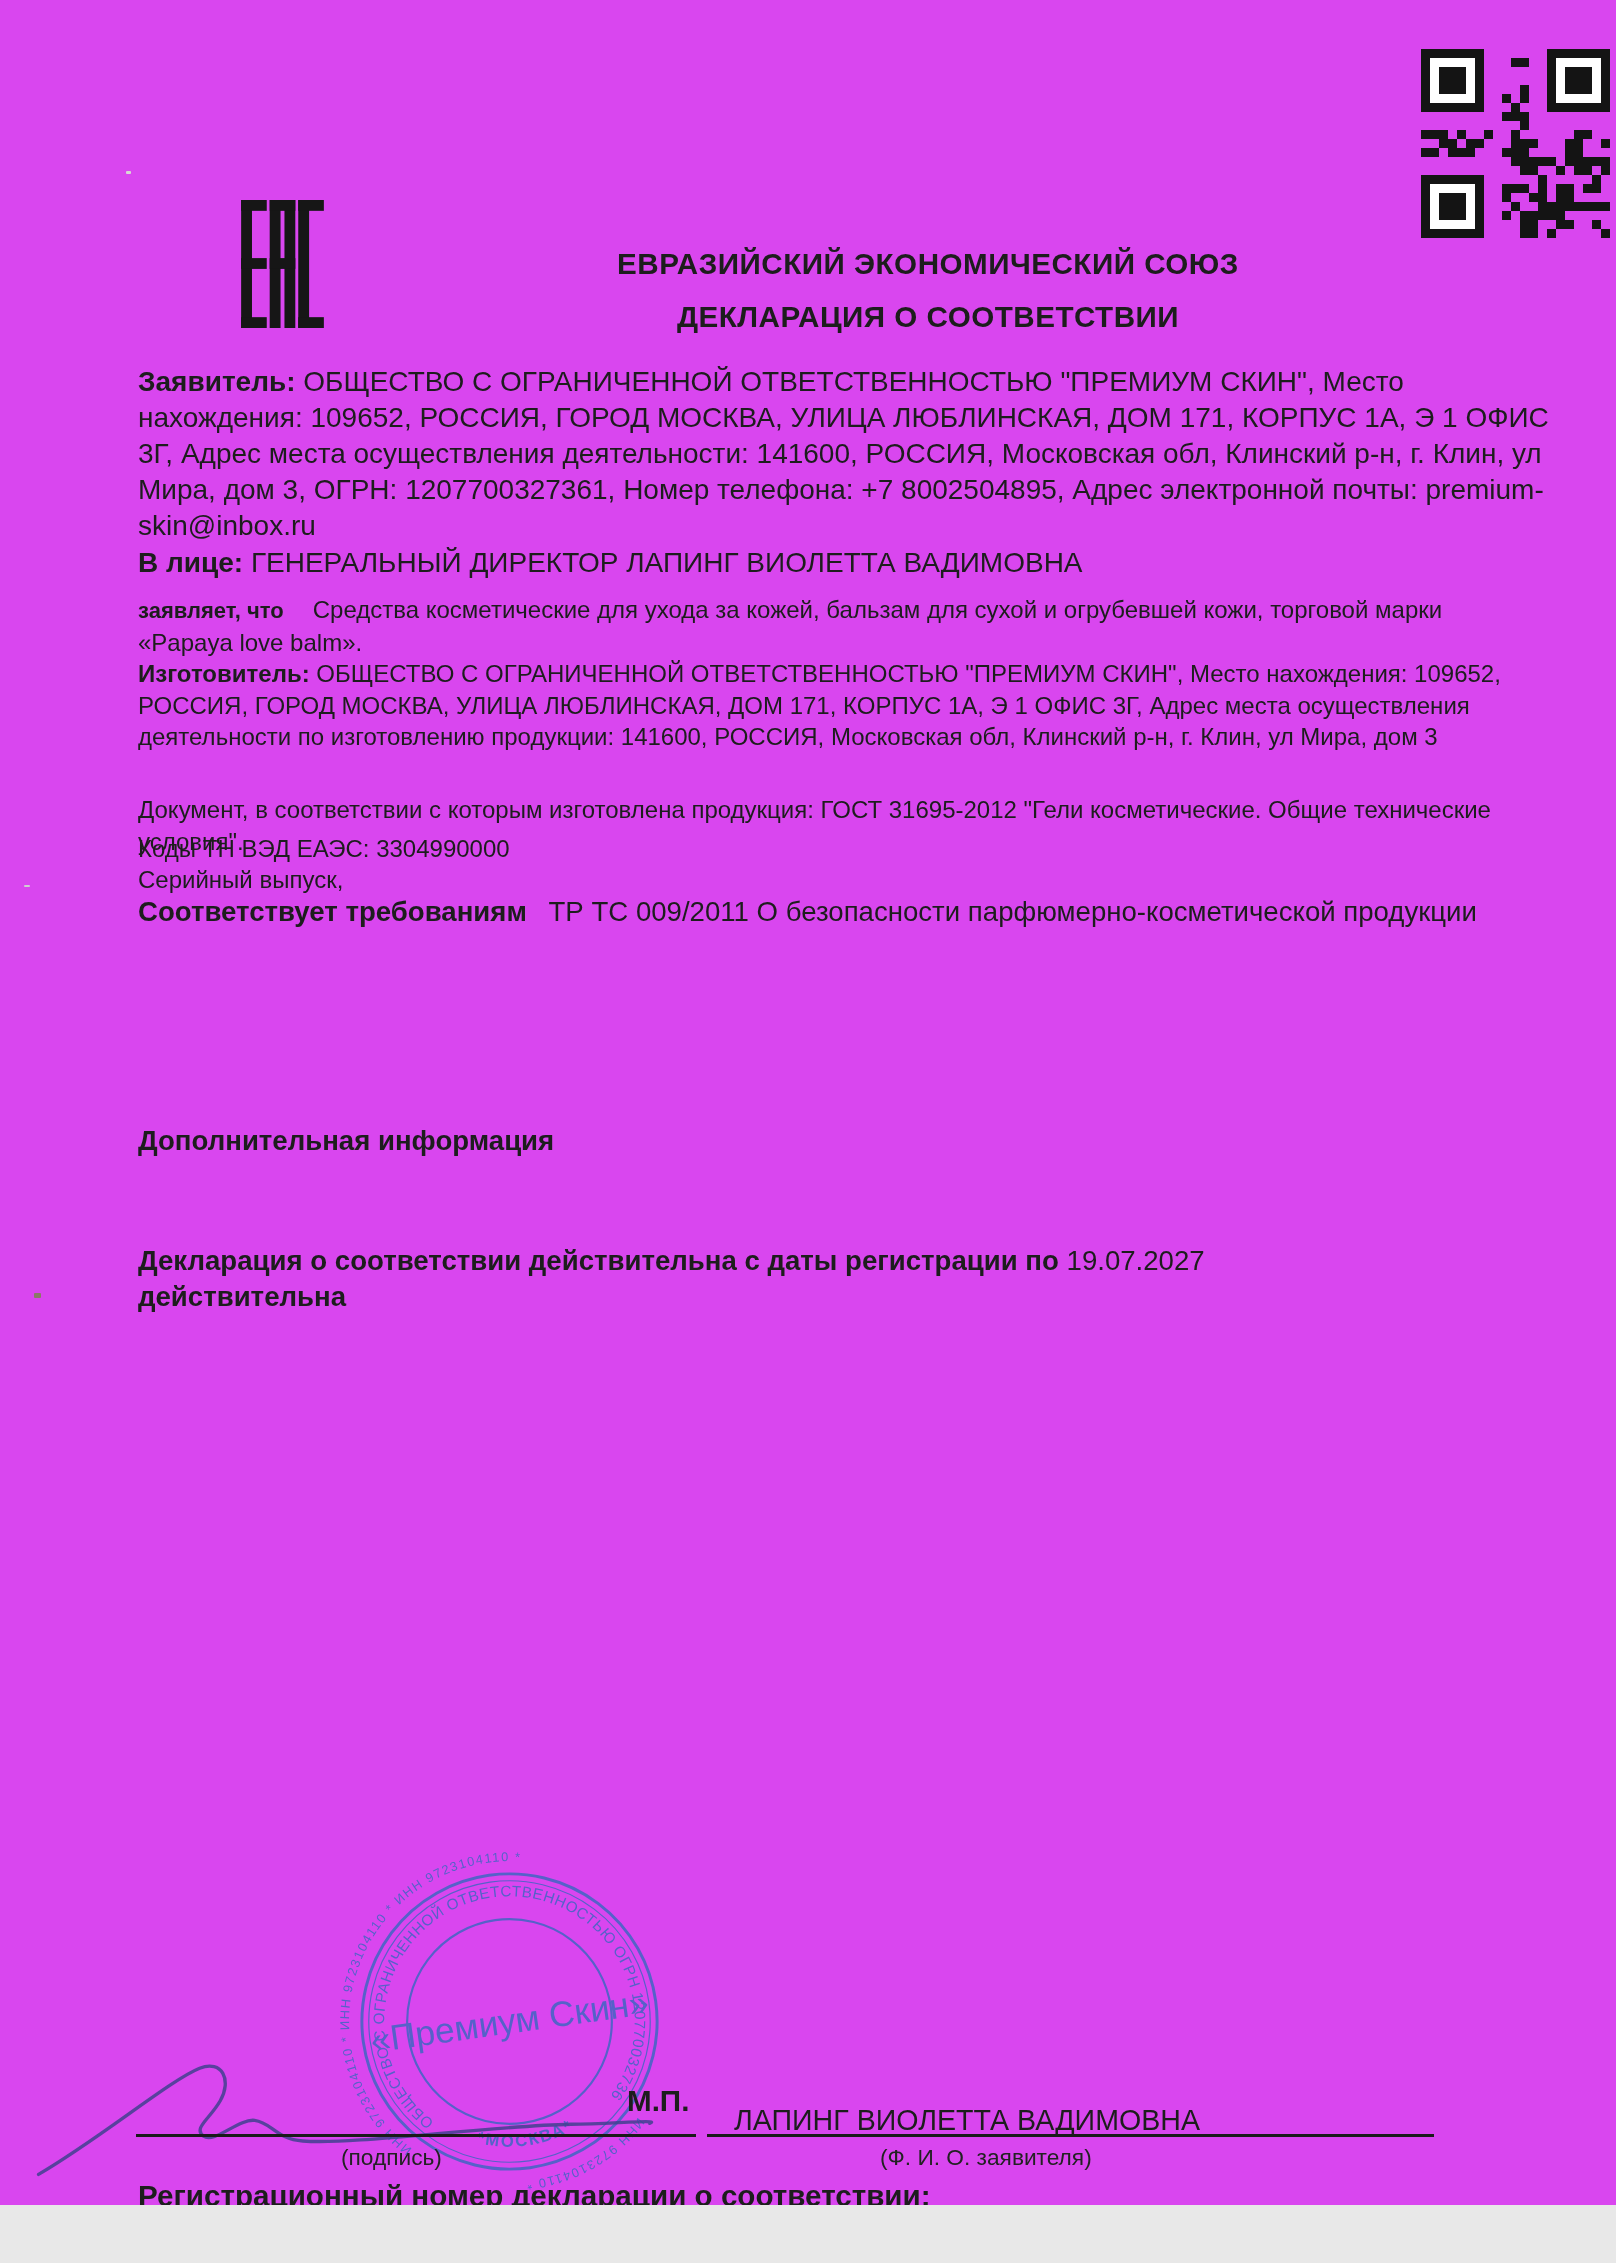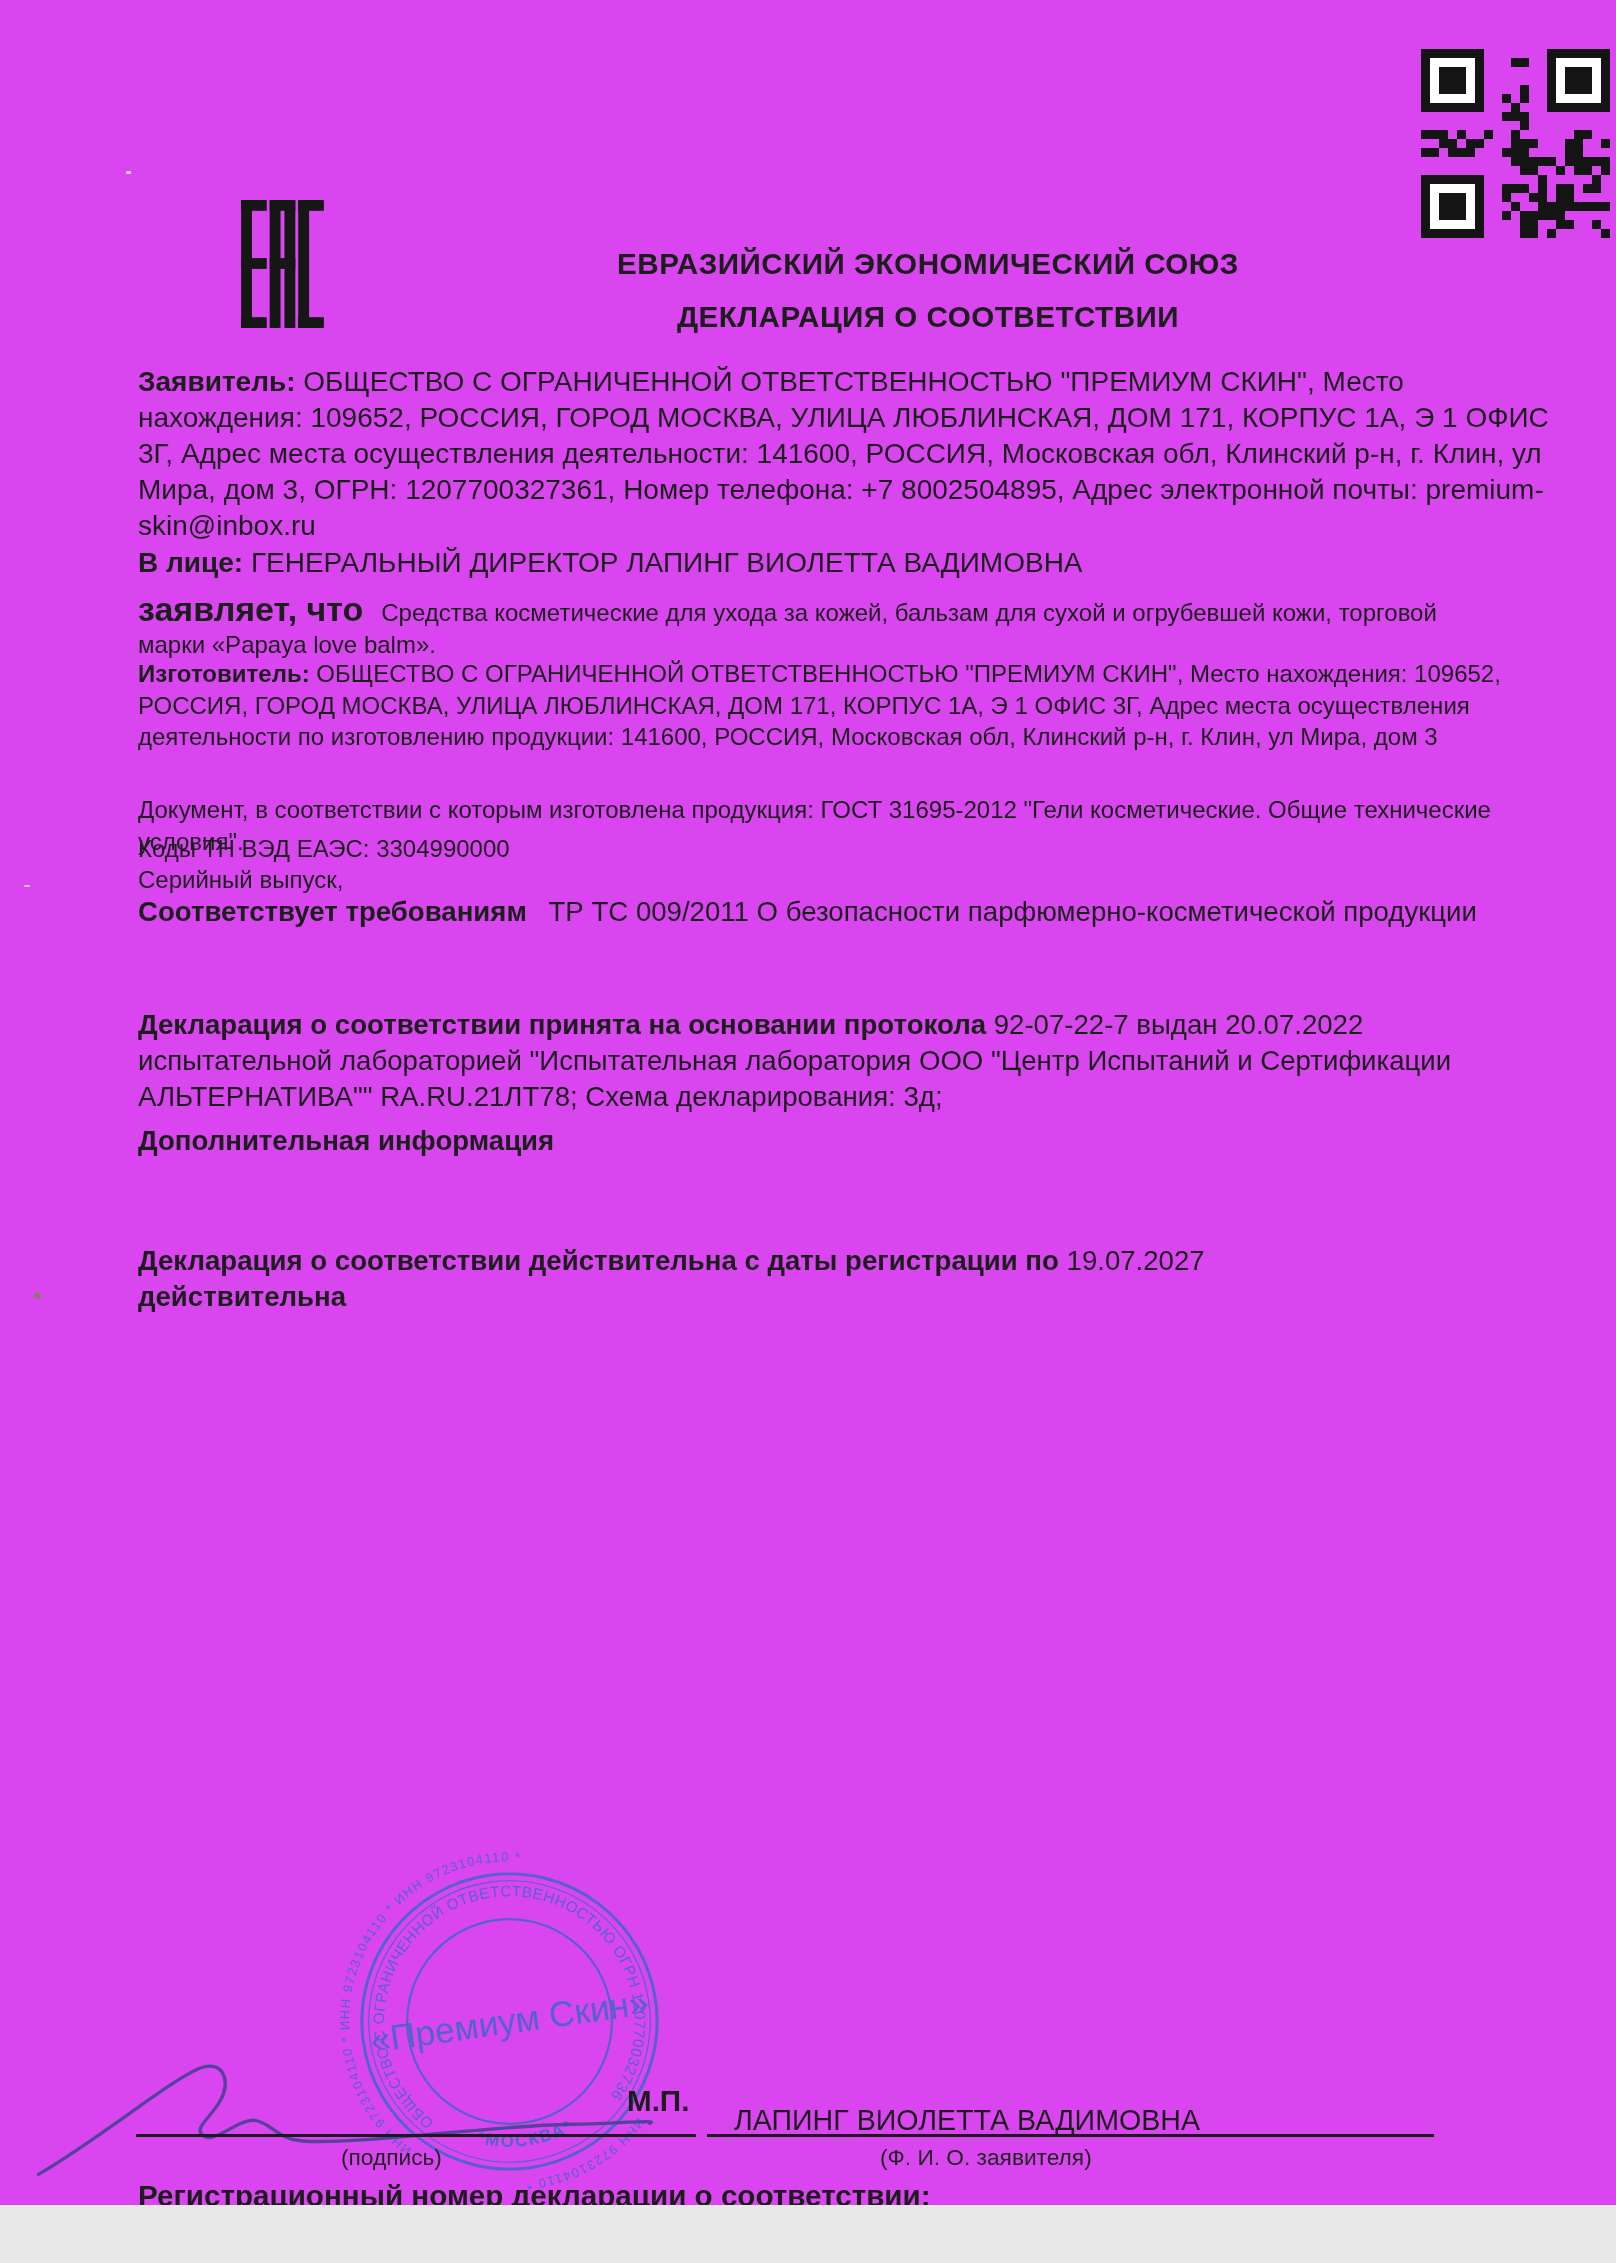--- a/index.html
+++ b/index.html
@@ -149,32 +149,31 @@
       </g>
     </svg>
 
   <div class="abs title" style="top:247px;">ЕВРАЗИЙСКИЙ ЭКОНОМИЧЕСКИЙ СОЮЗ</div>
   <div class="abs title" style="top:300px;">ДЕКЛАРАЦИЯ О СООТВЕТСТВИИ</div>
 
   <div class="abs par" style="left:138px;top:364px;width:1411px;"><b>Заявитель:</b><span> ОБЩЕСТВО С ОГРАНИЧЕННОЙ ОТВЕТСТВЕННОСТЬЮ "ПРЕМИУМ СКИН", Место нахождения: 109652, РОССИЯ, ГОРОД МОСКВА, УЛИЦА ЛЮБЛИНСКАЯ, ДОМ 171, КОРПУС 1А, Э 1 ОФИС 3Г, Адрес места осуществления деятельности: 141600, РОССИЯ, Московская обл, Клинский р-н, г. Клин, ул Мира, дом 3, ОГРН: 1207700327361, Номер телефона: +7 8002504895, Адрес электронной почты: premium-skin@inbox.ru</span></div>
 
   <div class="abs par" style="left:138px;top:545px;width:1411px;"><b>В лице:</b><span> ГЕНЕРАЛЬНЫЙ ДИРЕКТОР ЛАПИНГ ВИОЛЕТТА ВАДИМОВНА</span></div>
 
-  <div class="abs small" style="left:138px;top:594px;width:1364px;"><b style="font-size:34px;margin-right:18px;">заявляет, что</b><span>Средства косметические для ухода за кожей, бальзам для сухой и огрубевшей кожи, торговой марки «Papaya love balm».</span></div>
+  <div class="abs small" style="left:138px;top:594px;width:1364px;"><b style="font-size:22px;margin-right:29px;">заявляет, что</b><span>Средства косметические для ухода за кожей, бальзам для сухой и огрубевшей кожи, торговой марки «Papaya love balm».</span></div>
 
   <div class="abs small" style="left:138px;top:658px;width:1426px;"><b>Изготовитель:</b><span> ОБЩЕСТВО С ОГРАНИЧЕННОЙ ОТВЕТСТВЕННОСТЬЮ "ПРЕМИУМ СКИН", Место нахождения: 109652, РОССИЯ, ГОРОД МОСКВА, УЛИЦА ЛЮБЛИНСКАЯ, ДОМ 171, КОРПУС 1А, Э 1 ОФИС 3Г, Адрес места осуществления деятельности по изготовлению продукции: 141600, РОССИЯ, Московская обл, Клинский р-н, г. Клин, ул Мира, дом 3</span></div>
 
   <div class="abs small" style="left:138px;top:794px;width:1426px;">Документ, в соответствии с которым изготовлена продукция: ГОСТ 31695-2012 "Гели косметические. Общие технические условия".</div>
 
   <div class="abs small" style="left:138px;top:833px;">Коды ТН ВЭД ЕАЭС: 3304990000</div>
   <div class="abs small" style="left:138px;top:864px;">Серийный выпуск,</div>
 
   <div class="abs par" style="left:138px;top:894px;width:1419px;font-size:27.6px;line-height:36px;"><b style="margin-right:21.7px;">Соответствует требованиям</b><span>ТР ТС 009/2011 О безопасности парфюмерно-косметической продукции</span></div>
 
-  <div class="abs par" style="left:138px;top:1007px;width:1387px;font-size:27.6px;line-height:36px;"><b>Декларация о соответствии принята на основании протокола</b><span> 92-07-22-7 выдан 20.07.2022 испытательной лабораторией "Испытательная лаборатория ООО "Центр Испытаний и Сертификации АЛЬТЕРНАТИВА"" RA.RU.21ЛТ78; Схема декларирования: 3д;</span></div>
 
   <div class="abs b" style="left:138px;top:1125px;font-size:27.6px;">Дополнительная информация</div>
 
   <div class="abs par" style="left:138px;top:1243px;width:1411px;font-size:27.6px;line-height:36px;"><b>Декларация о соответствии действительна с даты регистрации по</b><span> 19.07.2027</span><b style="display:block;">действительна</b></div>
 
   <svg class="abs" style="left:325px;top:1837px;opacity:.88;" width="369" height="369" viewBox="-187.5 -187.5 375 375">
     <defs>
       <path id="arcMain" d="M -90,90 A 127.3,127.3 0 1 1 90,90"></path>
       <path id="arcBottom" d="M -80,99 A 127.3,127.3 0 0 0 80,99"></path>
       <path id="arcOuter" d="M -116,114.5 A 163,163 0 1 1 116,114.5"></path>

